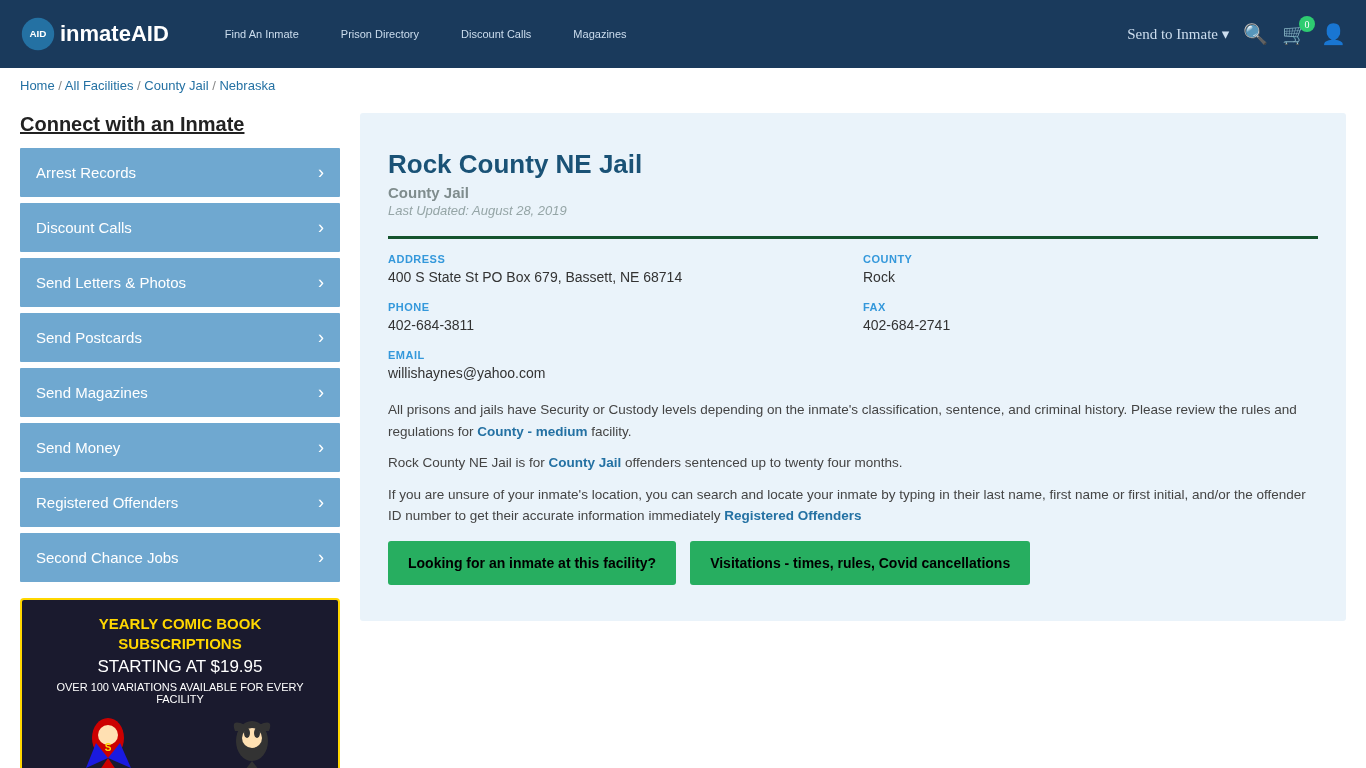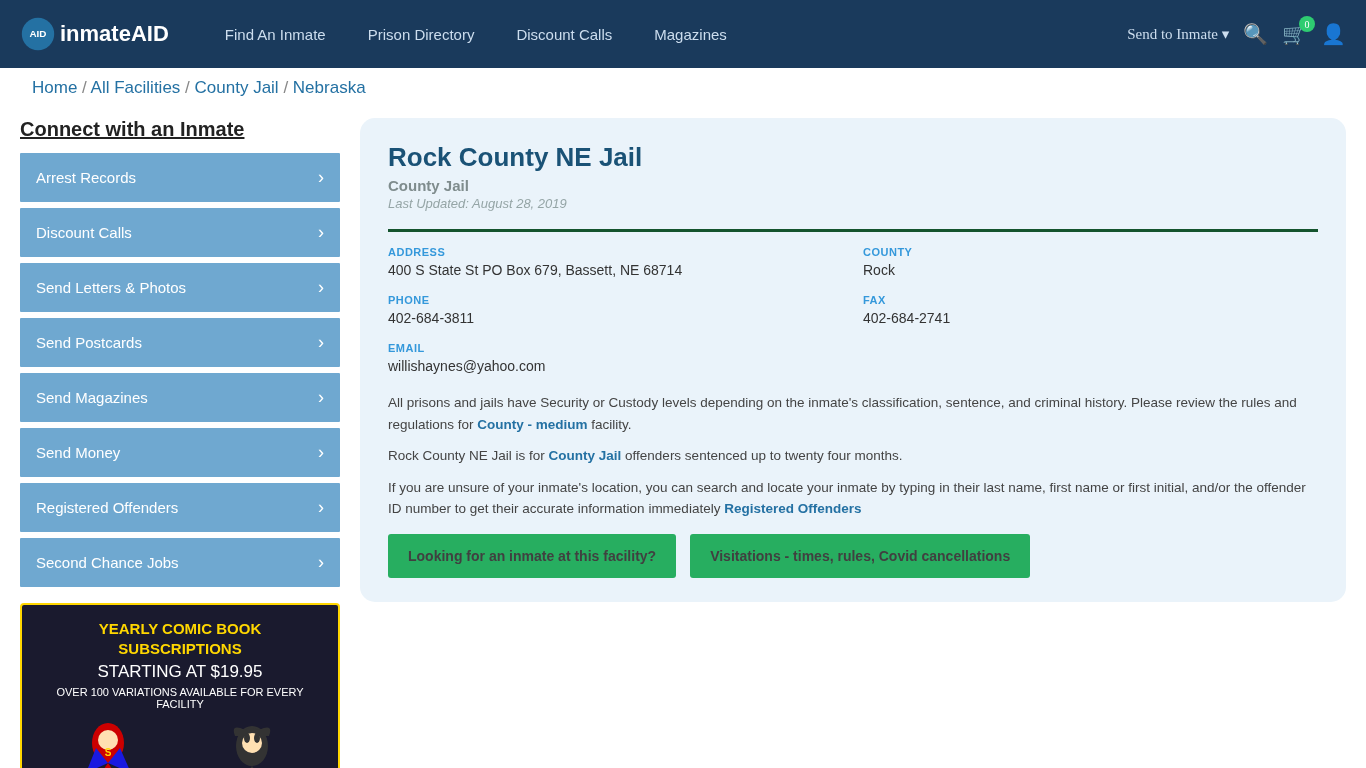--- a/index.html
+++ b/index.html
@@ -29,21 +29,21 @@
       margin-right: 4px;
     }
     .nav {
       display: flex;
       align-items: center;
       flex: 1;
       gap: 10px;
     }
     .nav-item {
       color: #cde;
-      font-size: 15px;
+      font-size: 11px;
       padding: 8px 16px;
       cursor: pointer;
       text-decoration: none;
       white-space: nowrap;
     }
     .nav-right {
       display: flex;
       align-items: center;
       gap: 14px;
       margin-left: auto;
@@ -76,22 +76,22 @@
       color: #cde;
       font-size: 15px;
       cursor: pointer;
       display: flex;
       align-items: center;
       gap: 4px;
     }
 
     
     .breadcrumb {
-      padding: 10px 32px;
-      font-size: 17px;
+      padding: 10px 20px;
+      font-size: 13px;
     }
     .breadcrumb a { color: #2471a3; text-decoration: none; }
     .breadcrumb span { color: #888; }
 
     
     .main-layout {
       display: flex;
       padding: 10px 20px;
       gap: 20px;
       max-width: 1366px;
@@ -163,22 +163,22 @@
       justify-content: space-around;
       margin-top: 8px;
     }
 
     
     .content {
       flex: 1;
     }
     .facility-card {
       background: #eaf3fa;
-      border-radius: 15px;
-      padding: 24px 28px;
+      border-radius: 3px;
+      padding: 36px 28px;
       margin-bottom: 16px;
     }
     .facility-name {
       font-size: 26px;
       font-weight: bold;
       color: #1a5276;
       margin-bottom: 4px;
     }
     .facility-type {
       color: #7f8c8d;
@@ -224,21 +224,21 @@
     .link-blue { color: #2471a3; font-weight: bold; cursor: pointer; }
 
     
     .action-buttons {
       display: flex;
       gap: 14px;
       margin-top: 14px;
     }
     .btn-green {
       background: #27ae60;
-      color: #404040;
+      color: #000000;
       border: none;
       padding: 14px 20px;
       font-size: 14px;
       cursor: pointer;
       border-radius: 3px;
       font-weight: bold;
     }
   </style>
 </head>
 <body>

